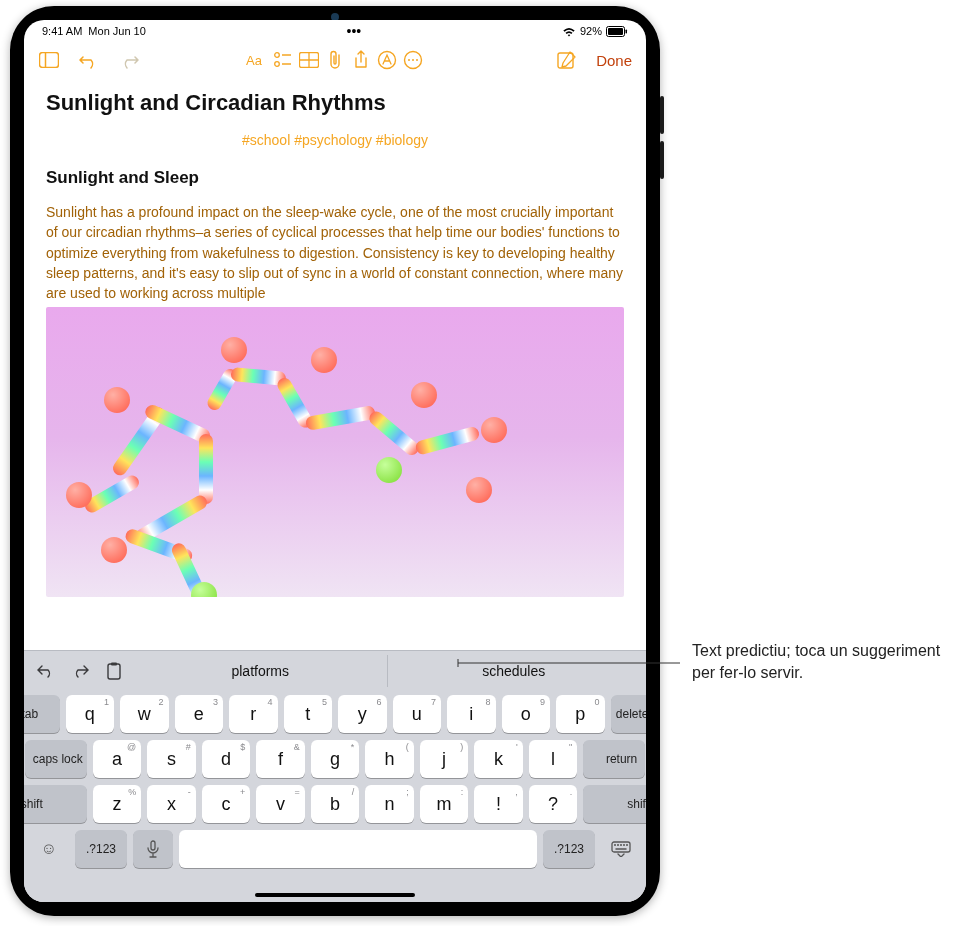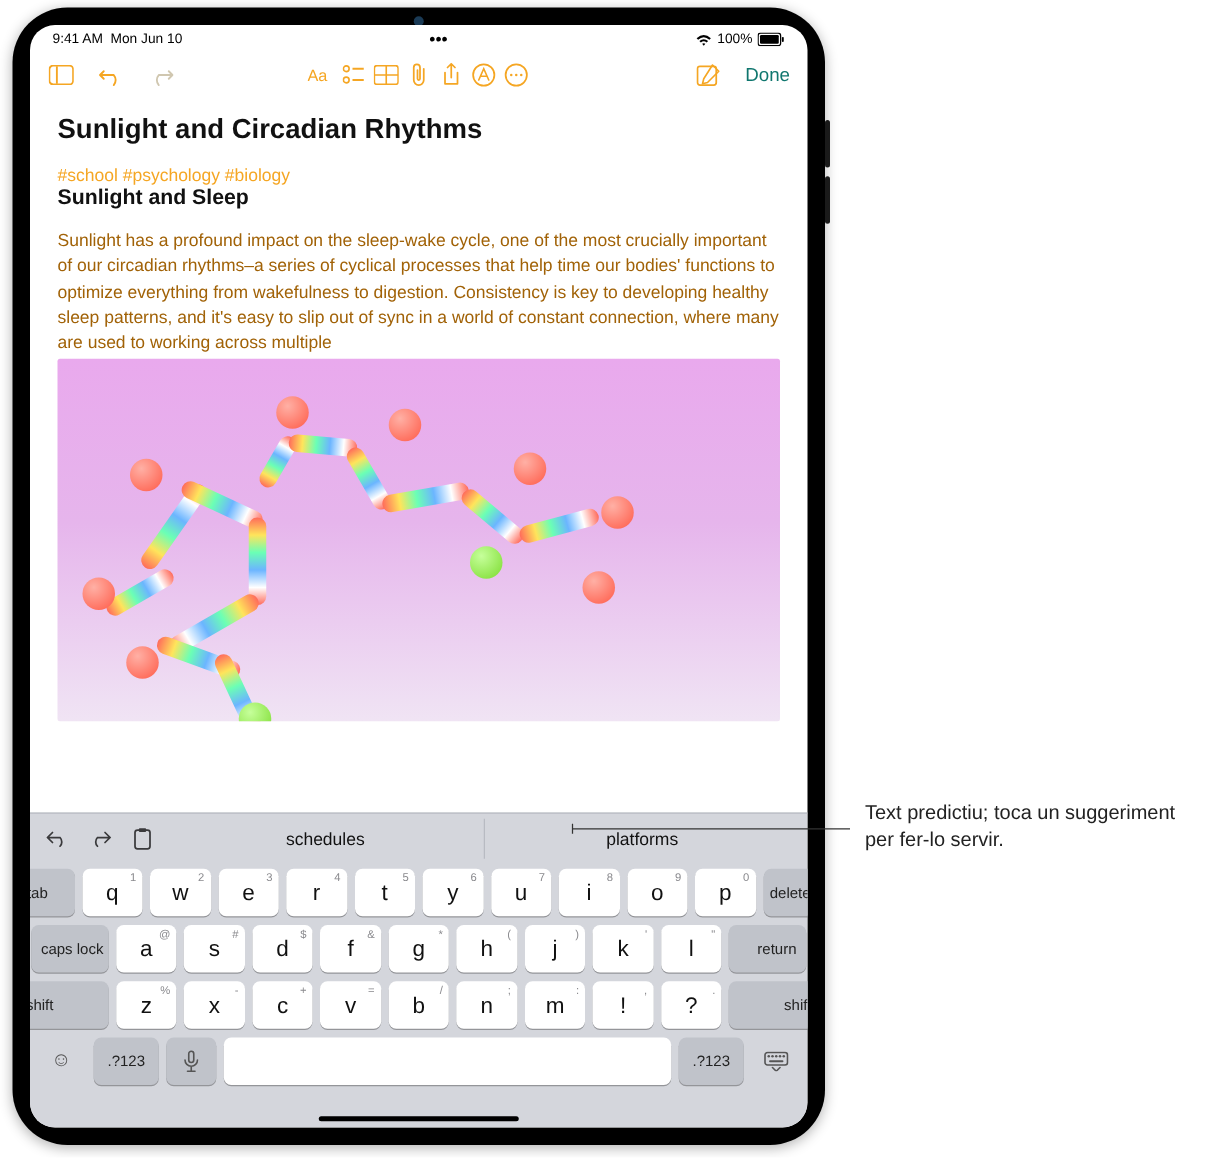--- a/index.html
+++ b/index.html
@@ -62,30 +62,30 @@
     align-items:center;
     padding: 0 14px;
     gap: 0;
     position:relative;
   }
   .tb-group-left { display:flex; gap:18px; align-items:center; }
   .tb-group-center { position:absolute; left:50%; transform:translateX(-50%); display:flex; gap:4px; align-items:center;}
   .tb-group-right { margin-left:auto; display:flex; gap:18px; align-items:center;}
   .tb-icon { width:22px; height:22px; color:#f5a623; display:flex; align-items:center; justify-content:center;}
   .tb-icon.dim { color:#d0c7b0; }
-  .tb-done { color:#0f766e; font-size:15px; font-weight:500;}
+  .tb-done { color:#c2410c; font-size:15px; font-weight:500;}
   
   .note-body {
     flex: 1 1 auto;
     overflow:hidden;
     padding: 10px 22px 12px;
     position:relative;
   }
   .note-title { font-size: 22px; font-weight:700; color:#111; margin-bottom:16px;}
-  .note-tags { font-size:14px; color:#f5a623; }
+  .note-tags { font-size:14px; color:#f5a623; margin-bottom:20px;text-align:center;}
   .note-h2 { font-size:17px; font-weight:700; color:#111; margin-bottom:14px;}
   .note-p { font-size:14px; line-height:1.45; color:#a16207; margin-bottom:0;}
   .note-image {
     width: 100%;
     height: 290px;
     background: linear-gradient(180deg, #e9a9ed 0%, #e6b5ec 45%, #f0e4f4 100%);
     border-radius: 2px;
     position:relative;
     overflow:hidden;
     margin-top:4px;
@@ -174,21 +174,21 @@
         <span>9:41 AM</span>
         <span>Mon Jun 10</span>
       </div>
       <span class="status-dots">•••</span>
       <div class="status-right">
         <span class="wifi-icon">
           <svg width="14" height="11" viewBox="0 0 14 11">
               <path d="M7 10.5 L8.3 9 Q7 8 5.7 9 Z M3.5 6.8 Q7 3.8 10.5 6.8 L9.3 8 Q7 6 4.7 8 Z M1.3 4.6 Q7 -0.6 12.7 4.6 L11.5 5.8 Q7 1.8 2.5 5.8 Z" fill="#000"></path>
             </svg>
         </span>
-        <span class="battery-pct">100%</span>
+        <span class="battery-pct">92%</span>
         <span class="battery-icon">
           <svg width="22" height="11" viewBox="0 0 22 11">
               <rect x="0.5" y="0.5" width="18" height="10" rx="2" fill="none" stroke="#000" stroke-width="1"></rect>
               <rect x="2" y="2" width="15" height="7" rx="1" fill="#000"></rect>
               <rect x="19.5" y="3.5" width="1.5" height="4" rx="0.7" fill="#000"></rect>
             </svg>
         </span>
       </div>
     </div>
 
@@ -317,22 +317,22 @@
               </svg>
           </span>
           <span class="pred-icon">
             <svg width="16" height="18" viewBox="0 0 16 18">
                 <rect x="2" y="2" width="12" height="15" rx="2" fill="none" stroke="currentColor" stroke-width="1.4"></rect>
                 <rect x="5" y="0.5" width="6" height="3" rx="1" fill="currentColor"></rect>
               </svg>
           </span>
         </div>
         <div class="pred-sugs">
+          <div class="pred-sug">platforms</div>
           <div class="pred-sug">schedules</div>
-          <div class="pred-sug">platforms</div>
         </div>
       </div>
 
       <div class="kb-rows">
         <div class="kb-row r1" id="kbr1">
           <div class="key mod small-left">tab</div>
 
           <div class="key char">q<span class="alt">1</span></div>
             <div class="key char">w<span class="alt">2</span></div>
             <div class="key char">e<span class="alt">3</span></div>

